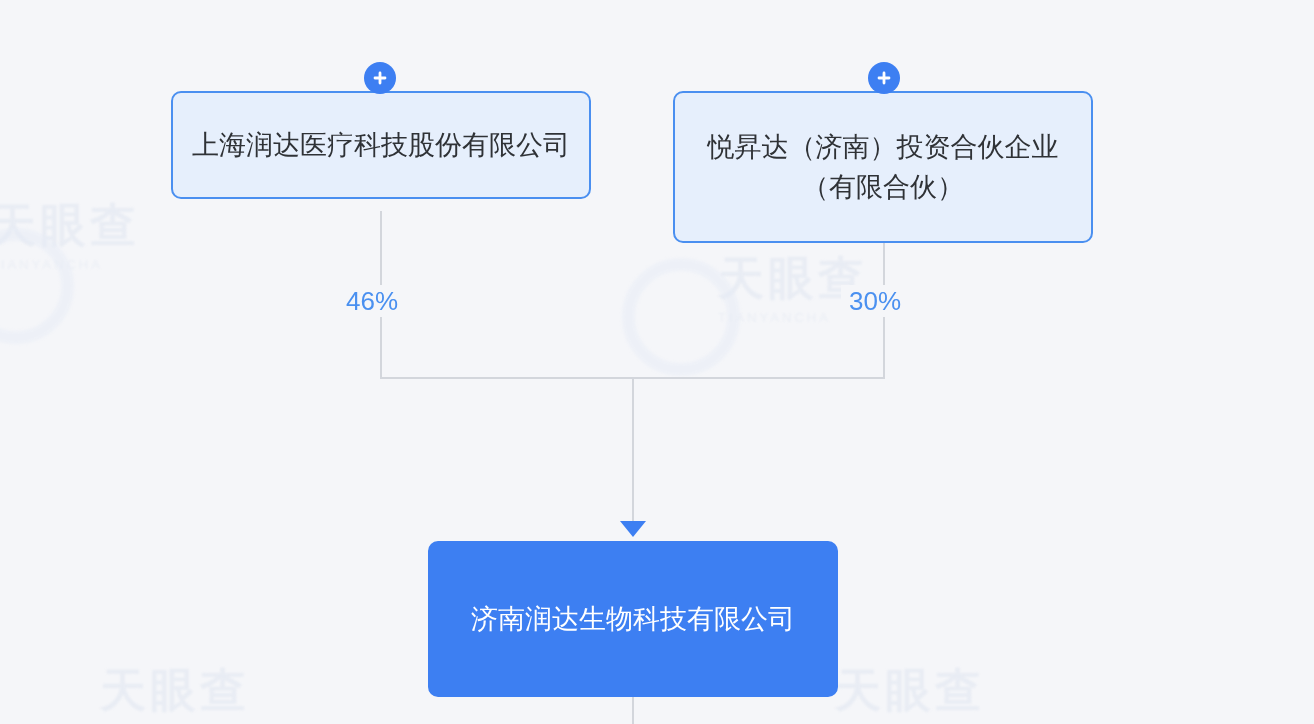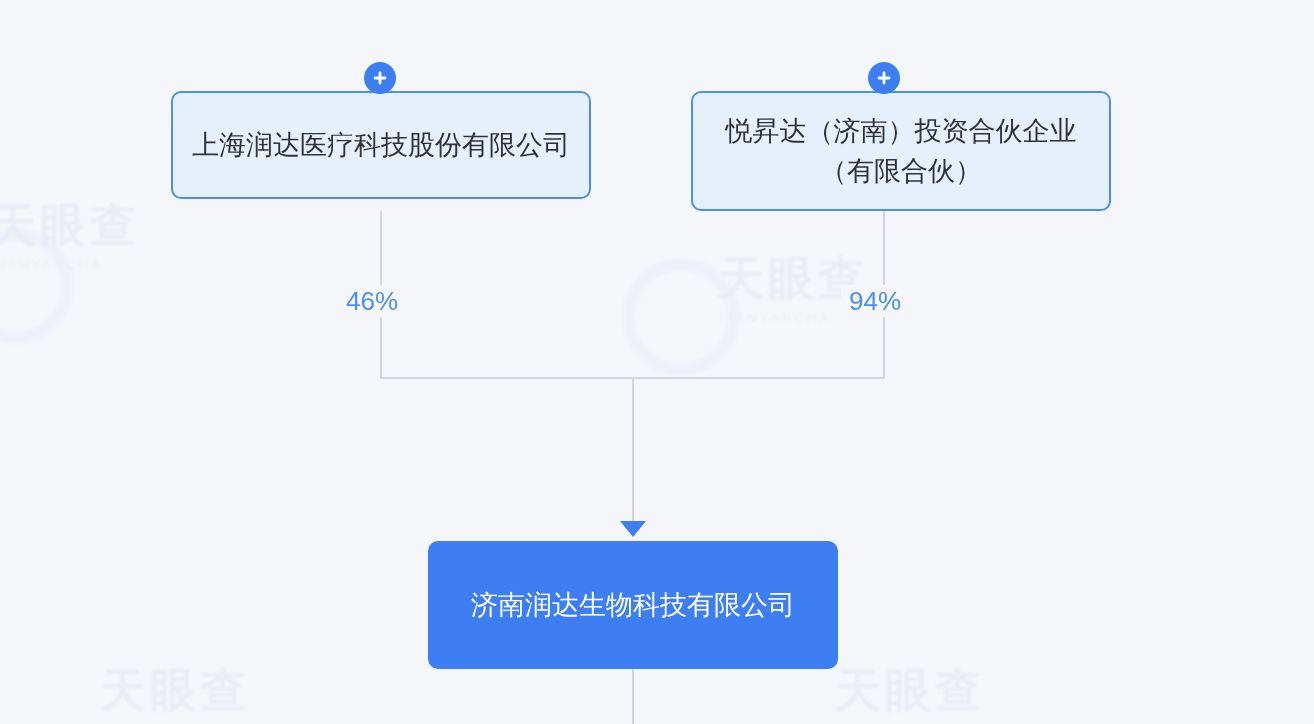--- a/index.html
+++ b/index.html
@@ -173,22 +173,22 @@
     <span class="node-label">上海润达医疗科技股份有限公司</span>
   </div>
   <div class="pct" style="left:338px; top:285px;">46%</div>
 
   <div class="expand-btn" style="left:868px; top:62px;">
     <svg width="18" height="18" viewBox="0 0 18 18">
       <rect x="7.6" y="2.6" width="2.8" height="12.8" rx="1.3" fill="#ffffff"></rect>
       <rect x="2.6" y="7.6" width="12.8" height="2.8" rx="1.3" fill="#ffffff"></rect>
     </svg>
   </div>
-  <div class="node node-shareholder" style="left:691px; top:91px; width:420px; height:120px;">
+  <div class="node node-shareholder" style="left:673px; top:91px; width:420px; height:152px;">
     <span class="node-label">悦昇达（济南）投资合伙企业（有限合伙）</span>
   </div>
-  <div class="pct" style="left:841px; top:285px;">94%</div>
+  <div class="pct" style="left:841px; top:285px;">30%</div>
 
-  <div class="node node-company" style="left:428px; top:541px; width:410px; height:128px;">
+  <div class="node node-company" style="left:428px; top:541px; width:410px; height:156px;">
     <span class="node-label">济南润达生物科技有限公司</span>
   </div>
 
 </div>
 
 </body></html>

